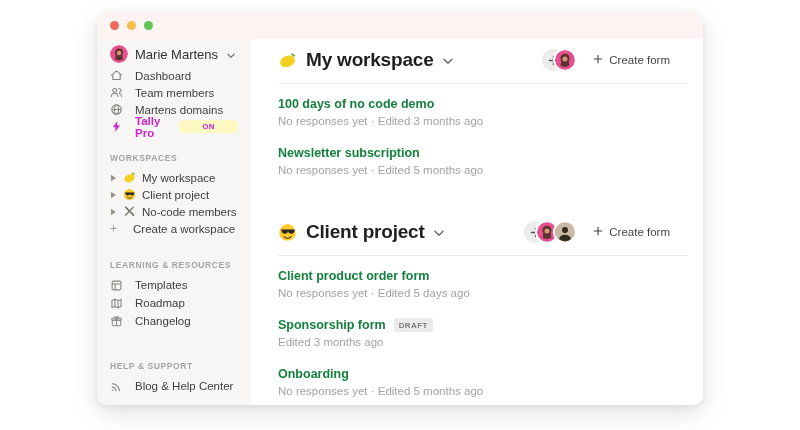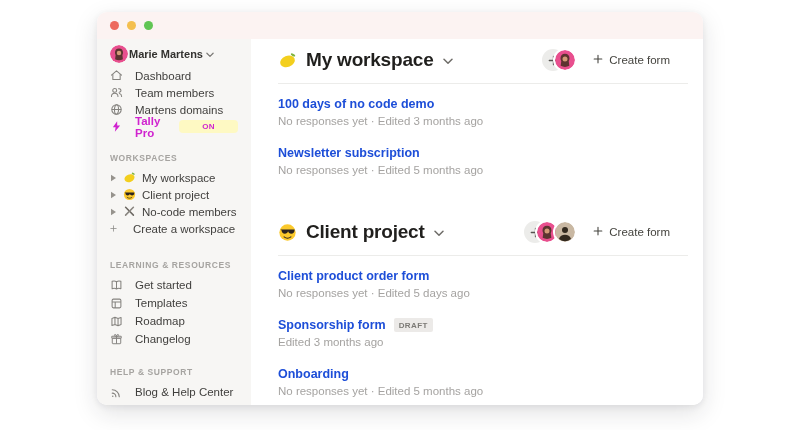--- a/index.html
+++ b/index.html
@@ -14,49 +14,49 @@
   .titlebar { flex:none; height:27px; background:#fcf3f2; display:flex; align-items:center; padding-left:13px; gap:8px; }
   .dot { width:9px; height:9px; border-radius:50%; }
   .dot.red { background:#ed6a5e; } .dot.yellow { background:#f4bf4f; } .dot.green { background:#61c554; }
 
   .app-body { flex:1; display:flex; min-height:0; }
 
   
   .sidebar { width:154px; flex:none; background:#f7f6f4; padding:4px 13px 0 13px; font-size:11.5px; color:#403f3d; }
   .side-row { display:flex; align-items:center; gap:12px; height:17px; cursor:default; }
   .side-row .icon { width:13px; flex:none; display:flex; align-items:center; justify-content:center; }
-  .account { height:22px; gap:1px; margin-bottom:2px; font-weight:bold; color:#33322f; font-size:11px; }
+  .account { height:22px; gap:7px; margin-bottom:2px; font-weight:normal; color:#33322f; font-size:13px; }
   .avatar-sm { width:18px; height:18px; border-radius:50%; overflow:hidden; flex:none; }
   .chev { margin-left:2px; }
   .pro-label { color:#d023cf; font-weight:bold; }
   .pro-badge { margin-left:auto; background:#fef9c3; color:#d023cf; font-size:8px; font-weight:bold; letter-spacing:.4px; padding:2px 23px; border-radius:4px; }
   .section-label { font-size:8.5px; font-weight:bold; letter-spacing:.6px; color:#a6a4a1; margin:19px 0 7px 0; height:8px; line-height:8px; }
   .section-label.learn { margin-top:24px; }
-  .section-label.help { margin-top:20px; }
+  .section-label.help { margin-top:32px; }
   .ws-group { margin-bottom:10px; }
   .ws-row { gap:6px; }
   .ws-row .caret { width:7px; flex:none; display:flex; }
   .ws-row .emoji { width:13px; flex:none; display:flex; }
   .learn-rows .side-row { height:18px; }
 
   
   .main { flex:1; background:#ffffff; padding:6px 15px 0 27px; min-width:0; }
   .sec-header { display:flex; align-items:center; height:30px; }
   .sec-header h1 { font-size:19px; font-weight:bold; color:#201f1d; letter-spacing:-.2px; margin:0 9px; white-space:nowrap; }
   .sec-header .emoji-lg { width:19px; height:19px; flex:none; }
   .spacer { flex:1; }
   .add-member { width:22px; height:22px; border-radius:50%; background:#ececea; border:none; display:flex; align-items:center; justify-content:center; cursor:pointer; flex:none; }
   .member-avatars { display:flex; margin-left:-5px; }
   .member-avatars .avatar { width:24px; height:24px; border-radius:50%; border:2px solid #fff; margin-left:-6px; overflow:hidden; flex:none; }
   .create-form { display:flex; gap:6px; background:none; border:none; font-family:inherit; font-size:11.5px; color:#45443f; margin-left:16px; margin-right:18px; cursor:pointer; white-space:nowrap; }
   .divider { height:1px; background:#ececea; margin-top:8px; }
   .form-list { padding-top:3px; }
   .form-row { padding:10px 0 9px 0; cursor:pointer; }
   .form-title-line { display:flex; align-items:center; gap:8px; }
-  .form-title { font-size:12.5px; font-weight:bold; color:#1d4ed8; }
+  .form-title { font-size:12.5px; font-weight:bold; color:#15803d; }
   .draft-badge { background:#eceae8; color:#7c7a76; font-size:8px; font-weight:bold; letter-spacing:.4px; padding:2.5px 5px; border-radius:2px; }
   .form-meta { font-size:11.5px; color:#a5a3a1; margin-top:4px; }
   .section.second { margin-top:32px; }
 </style>
 </head>
 <body>
 
 <div class="window">
 
   <div class="titlebar">
@@ -174,28 +174,20 @@
               <svg width="9" height="9" viewBox="0 0 12 12">
                 <path d="M6 1.4v9.2M1.4 6h9.2" stroke="#8a8884" stroke-width="1.3" stroke-linecap="round"></path>
               </svg>
             </span>
           <span style="margin-left:10px">Create a workspace</span>
         </div>
       </div>
 
       <div class="section-label learn">LEARNING &amp; RESOURCES</div>
       <div class="learn-rows">
-        <div class="side-row">
-          <span class="icon">
-              <svg width="13" height="13" viewBox="0 0 16 16" fill="none" stroke="#85837f" stroke-width="1.3" stroke-linejoin="round">
-                <path d="M8 3.4C6.6 2.4 4.4 2.2 2.6 2.9v9c1.8-.6 4-.5 5.4.5 1.4-1 3.6-1.1 5.4-.5v-9C11.6 2.2 9.4 2.4 8 3.4zM8 3.4v9"></path>
-              </svg>
-            </span>
-          <span>Get started</span>
-        </div>
         <div class="side-row">
           <span class="icon">
               <svg width="13" height="13" viewBox="0 0 16 16" fill="none" stroke="#85837f" stroke-width="1.3" stroke-linejoin="round">
                 <rect x="2.6" y="2.6" width="10.8" height="10.8" rx="1.6"></rect>
                 <path d="M2.6 6.2h10.8M6.4 6.2v7.2"></path>
               </svg>
             </span>
           <span>Templates</span>
         </div>
         <div class="side-row">

